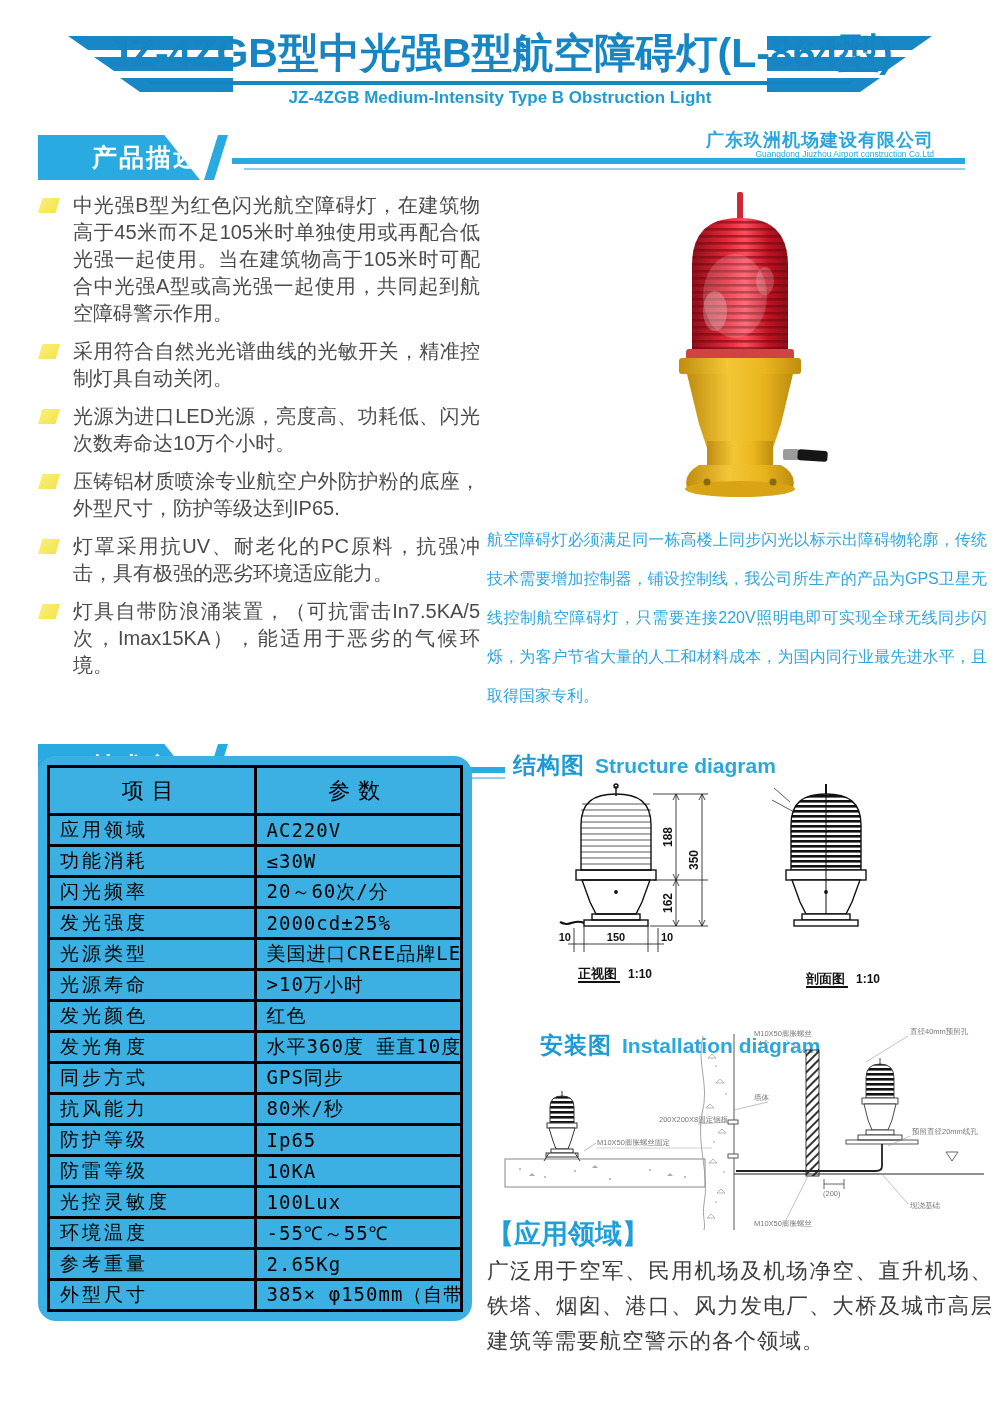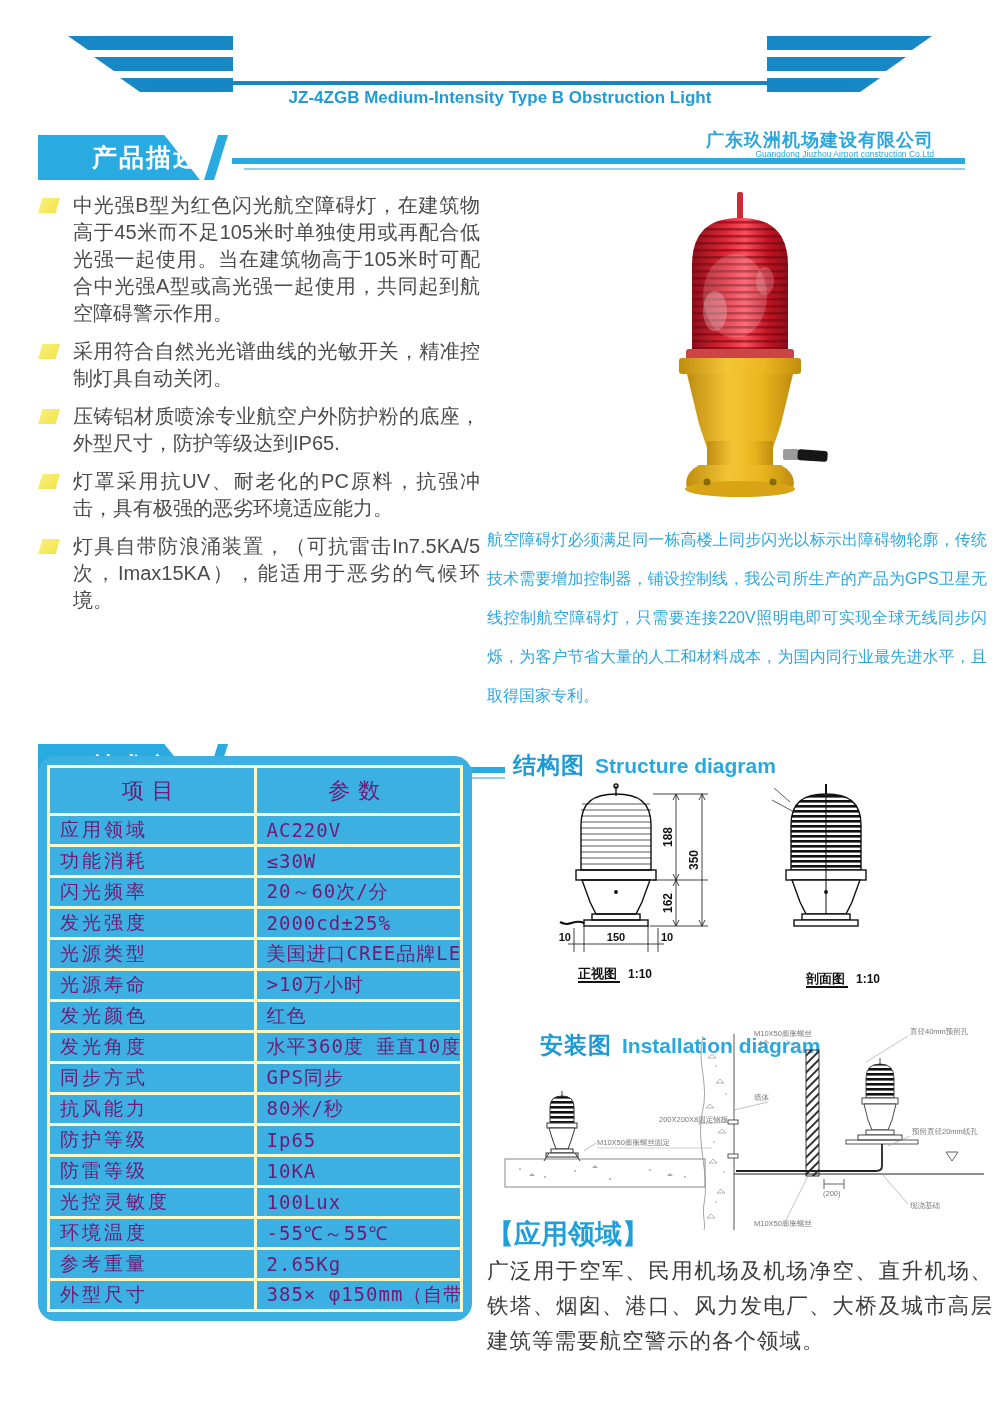--- a/index.html
+++ b/index.html
@@ -47,21 +47,21 @@
 
   
   .photo{left:615px;top:186px;}
   .gps-para{left:487px;top:520px;width:500px;font-size:16px;line-height:39px;
             color:#2ea7de;text-align:justify;}
 
   
   .tbl-wrap{left:38px;top:756px;width:434px;background:#3cb0e2;border-radius:18px;padding:9px;box-sizing:border-box;}
   table.params{width:100%;border-collapse:collapse;table-layout:fixed;
                font-family:"DejaVu Sans Mono","Liberation Sans",monospace;}
-  table.params th,table.params td{border:3px solid #fef9c3;color:#701a75;overflow:hidden;white-space:nowrap;}
+  table.params th,table.params td{border:3px solid #000000;color:#000000;overflow:hidden;white-space:nowrap;}
   table.params th{height:43px;font-size:22px;font-weight:normal;text-align:center;letter-spacing:8px;}
   table.params td{height:28px;font-size:19px;padding:0 0 0 10px;}
   td.c-label{width:125px;letter-spacing:3px;}
   td.c-value{letter-spacing:1px;}
 
   
   .dia-heading{white-space:nowrap;}
   .dia-heading .cn{font-size:23px;font-weight:bold;color:#1c9ad6;letter-spacing:1px;}
   .dia-heading .en{font-size:21px;font-weight:bold;color:#29a8df;margin-left:10px;}
   .h-structure{left:513px;top:750px;}
@@ -85,20 +85,21 @@
     <polygon points="10,0 175,0 175,14 30,14" fill="#1787c5"></polygon>
     <polygon points="36,21 175,21 175,35 56,35" fill="#1787c5"></polygon>
     <polygon points="62,42 175,42 175,56 82,56" fill="#1787c5"></polygon>
   </svg>
   <svg class="abs wing wing-right" viewBox="0 0 175 66" width="175" height="66">
     <polygon points="10,0 175,0 175,14 30,14" fill="#1787c5"></polygon>
     <polygon points="36,21 175,21 175,35 56,35" fill="#1787c5"></polygon>
     <polygon points="62,42 175,42 175,56 82,56" fill="#1787c5"></polygon>
   </svg>
 
+  <div class="abs main-title">JZ-4ZGB型中光强B型航空障碍灯(L-864型)</div>
   <div class="abs title-underline"></div>
   <div class="abs subtitle">JZ-4ZGB Medium-Intensity Type B Obstruction Light</div>
 
   <div class="abs band band-desc">
     <div class="band-label">产品描述</div>
     <div class="band-stripe"></div>
     <div class="band-line-thick"></div>
     <div class="band-line-thin"></div>
   </div>
 
@@ -108,20 +109,24 @@
   </div>
 
   <ul class="abs bullets">
     <li>
         <span class="b-marker"></span>
         <span class="b-text">中光强B型为红色闪光航空障碍灯，在建筑物高于45米而不足105米时单独使用或再配合低光强一起使用。当在建筑物高于105米时可配合中光强A型或高光强一起使用，共同起到航空障碍警示作用。</span>
       </li>
     <li>
         <span class="b-marker"></span>
         <span class="b-text">采用符合自然光光谱曲线的光敏开关，精准控制灯具自动关闭。</span>
+      </li>
+    <li>
+        <span class="b-marker"></span>
+        <span class="b-text">光源为进口LED光源，亮度高、功耗低、闪光次数寿命达10万个小时。</span>
       </li>
     <li>
         <span class="b-marker"></span>
         <span class="b-text">压铸铝材质喷涂专业航空户外防护粉的底座，外型尺寸，防护等级达到IP65.</span>
       </li>
     <li>
         <span class="b-marker"></span>
         <span class="b-text">灯罩采用抗UV、耐老化的PC原料，抗强冲击，具有极强的恶劣环境适应能力。</span>
       </li>
     <li>

